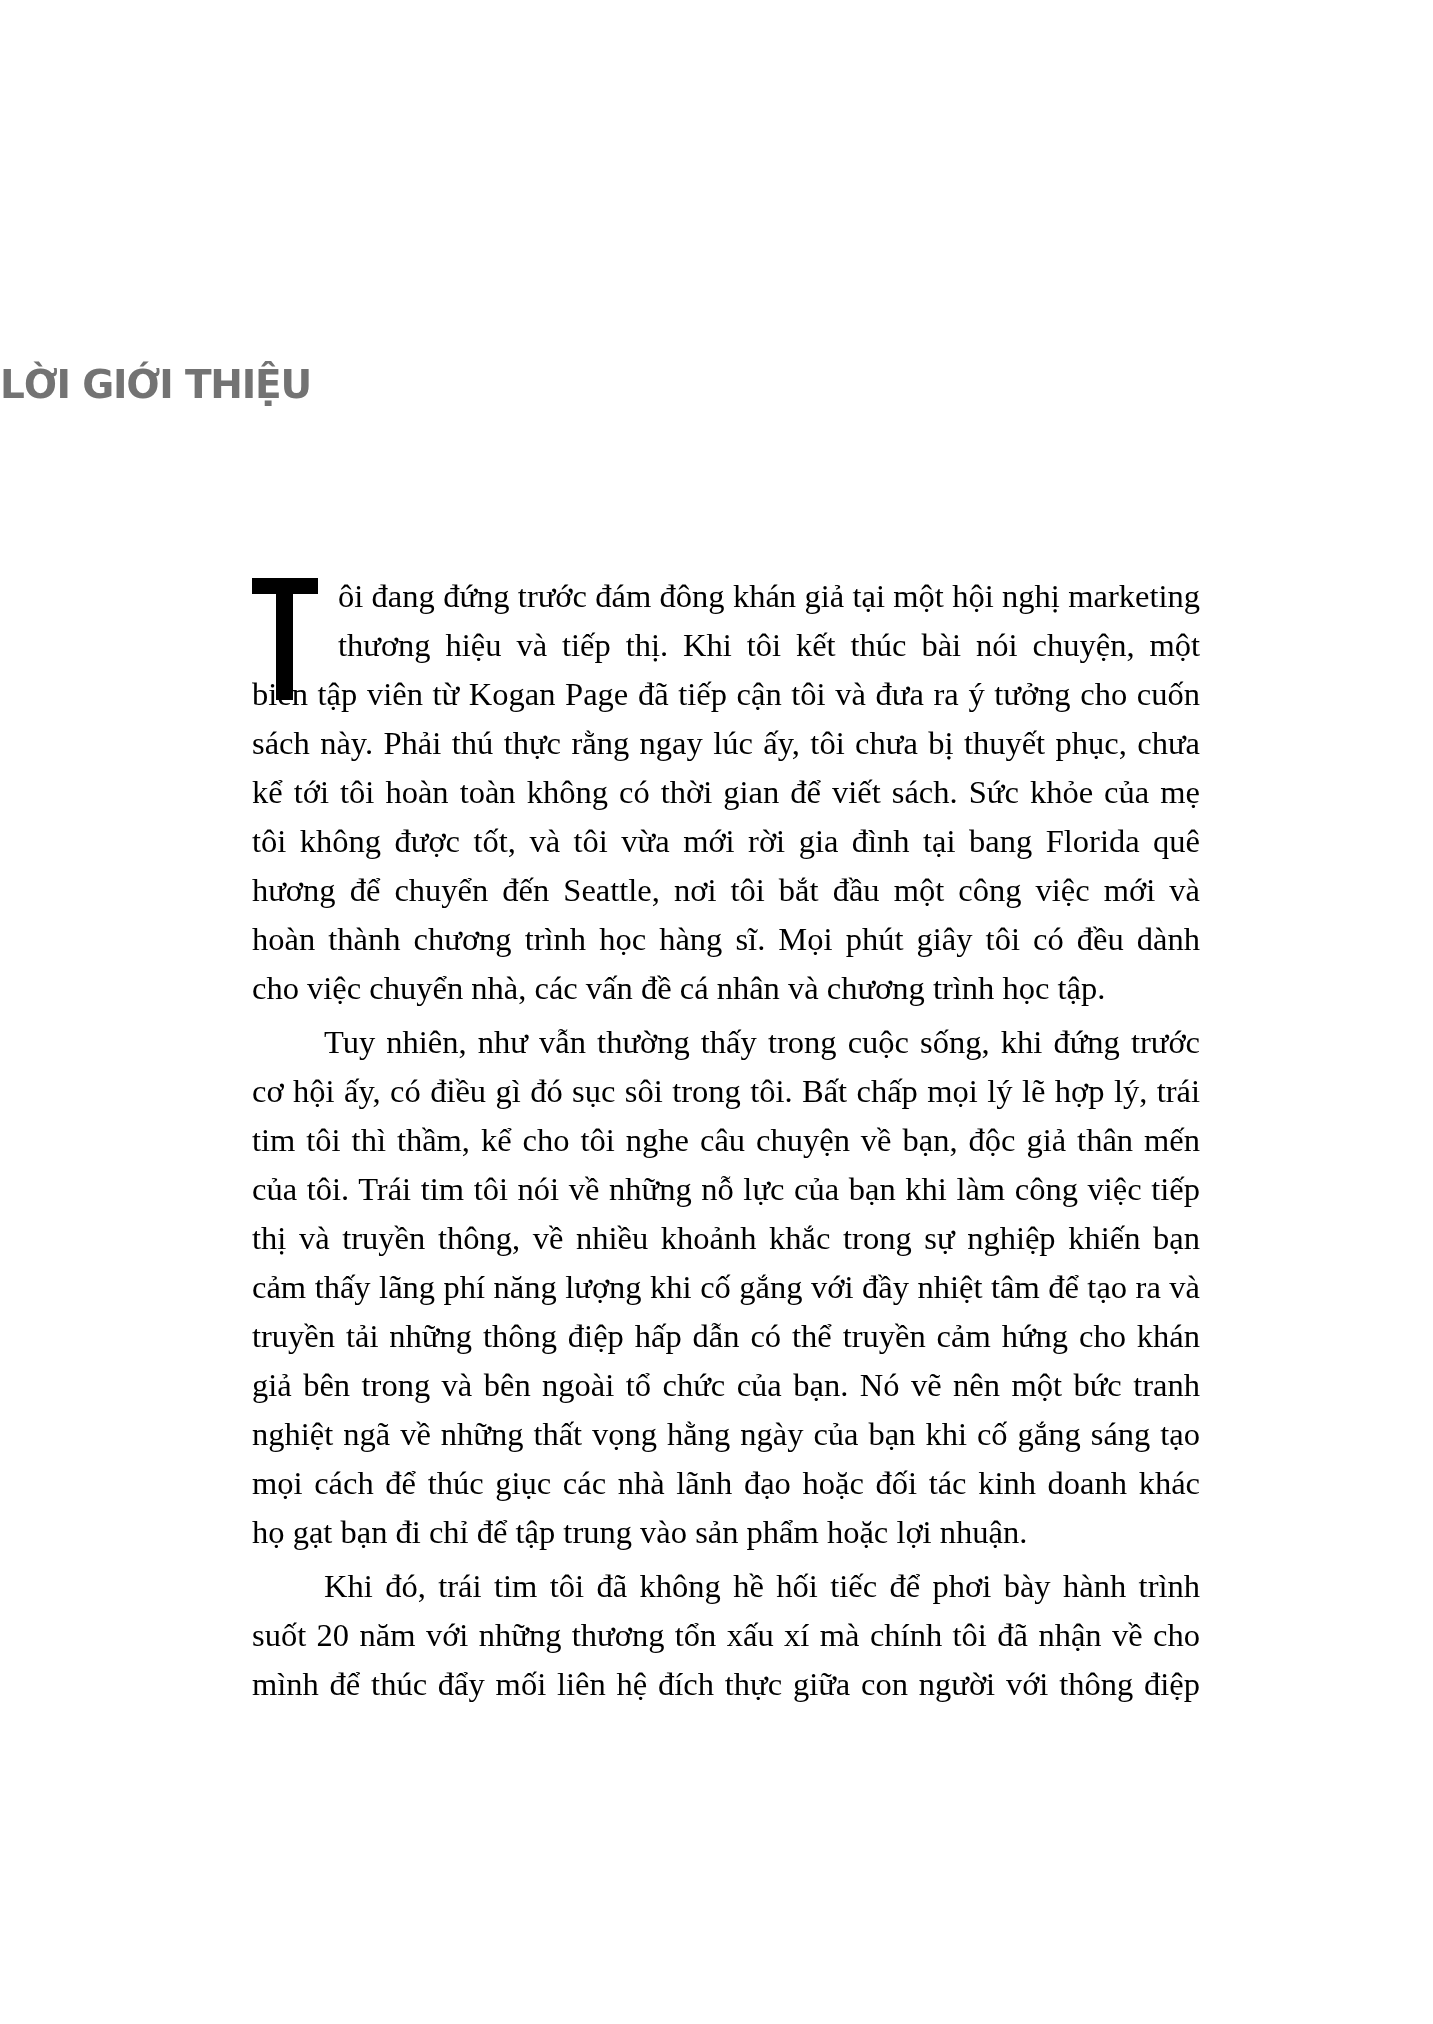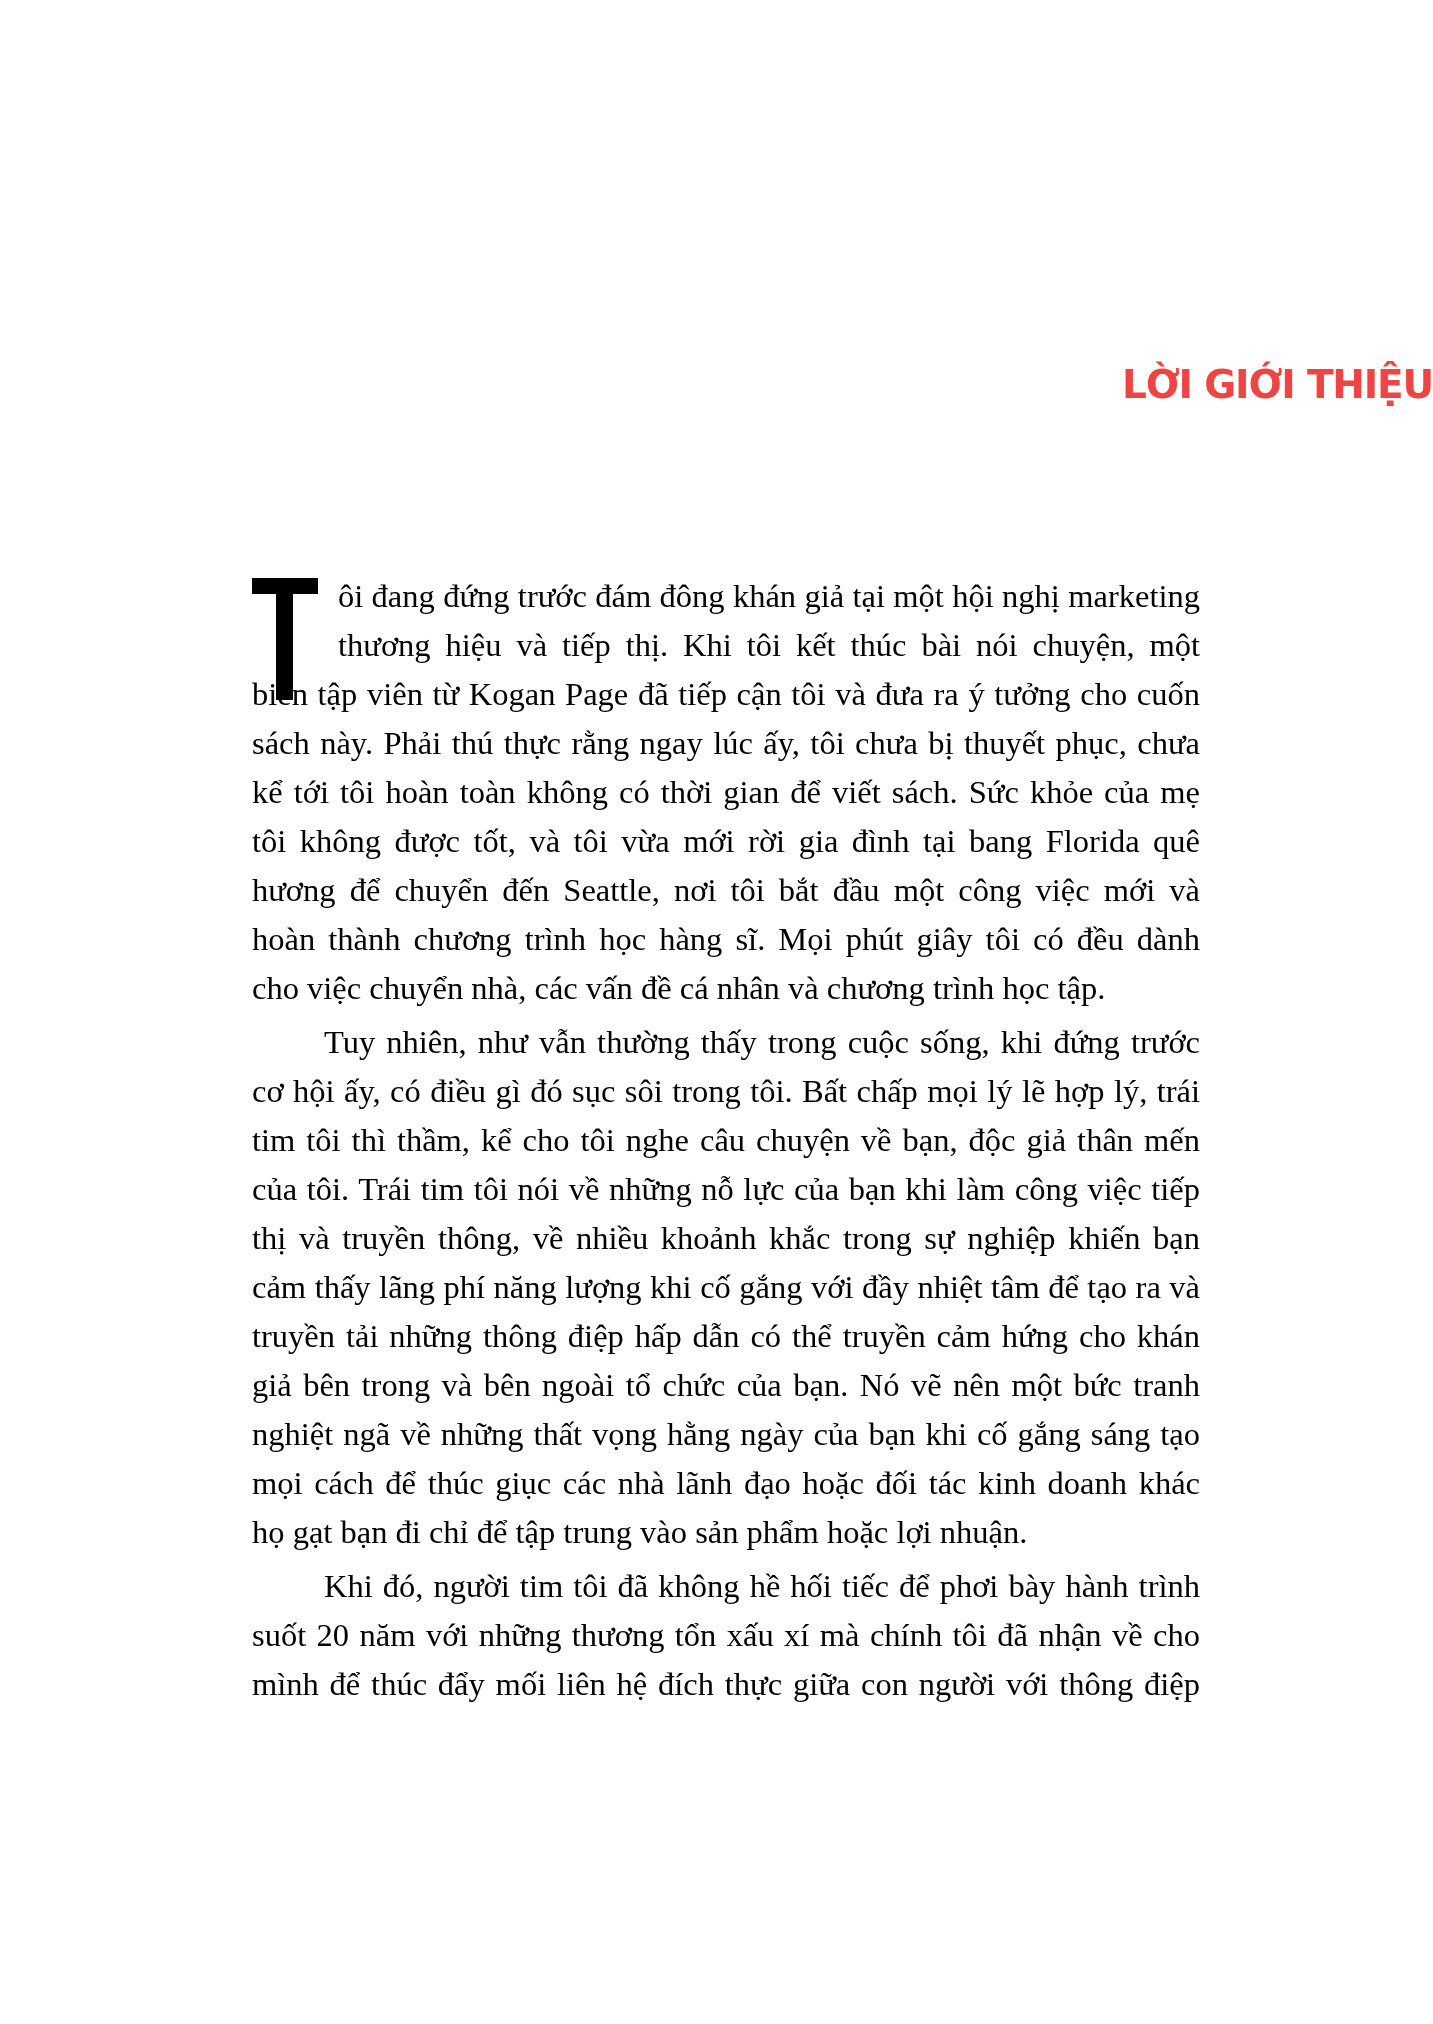--- a/index.html
+++ b/index.html
@@ -1,21 +1,21 @@
 <!DOCTYPE html>
 <html><head>
 <meta charset="utf-8">
 <style>
   html, body { margin: 0; padding: 0; background: #ffffff; }
   body { width: 1433px; height: 2024px; position: relative; overflow: hidden; }
   .page { position: absolute; left: 0; top: 0; width: 1433px; height: 2024px; background: #ffffff; }
   .title {
-    position: absolute; left: 0; top: 362px; width: 1433px; text-align: right;
+    position: absolute; left: 0; top: 362px; width: 1433px; text-align: left;
     font-family: "DejaVu Sans", sans-serif; font-weight: bold; font-size: 39px;
-    letter-spacing: -1.2px; color: #ef4444; line-height: 46px;
+    letter-spacing: -1.2px; color: #737373; line-height: 46px;
   }
   .body {
     position: absolute; left: 252px; top: 572px; width: 948px;
     font-family: "Liberation Serif", serif; font-size: 32.5px; color: #000000;
   }
   .line {
     display: block; height: 49px; line-height: 49px; white-space: nowrap;
     text-align: justify; text-align-last: justify;
   }
   .line.last { text-align-last: left; }
@@ -65,18 +65,18 @@
       <span class="line">cảm thấy lãng phí năng lượng khi cố gắng với đầy nhiệt tâm để tạo ra và</span>
       <span class="line">truyền tải những thông điệp hấp dẫn có thể truyền cảm hứng cho khán</span>
       <span class="line">giả bên trong và bên ngoài tổ chức của bạn. Nó vẽ nên một bức tranh</span>
       <span class="line">nghiệt ngã về những thất vọng hằng ngày của bạn khi cố gắng sáng tạo</span>
       <span class="line">mọi cách để thúc giục các nhà lãnh đạo hoặc đối tác kinh doanh khác</span>
       <span class="line last">họ gạt bạn đi chỉ để tập trung vào sản phẩm hoặc lợi nhuận.</span>
     </div>
     <div class="para-gap"></div>
 
     <div>
-      <span class="line indent">Khi đó, người tim tôi đã không hề hối tiếc để phơi bày hành trình</span>
+      <span class="line indent">Khi đó, trái tim tôi đã không hề hối tiếc để phơi bày hành trình</span>
       <span class="line">suốt 20 năm với những thương tổn xấu xí mà chính tôi đã nhận về cho</span>
       <span class="line">mình để thúc đẩy mối liên hệ đích thực giữa con người với thông điệp</span>
     </div>
   </div>
 </div>
 
 </body></html>

